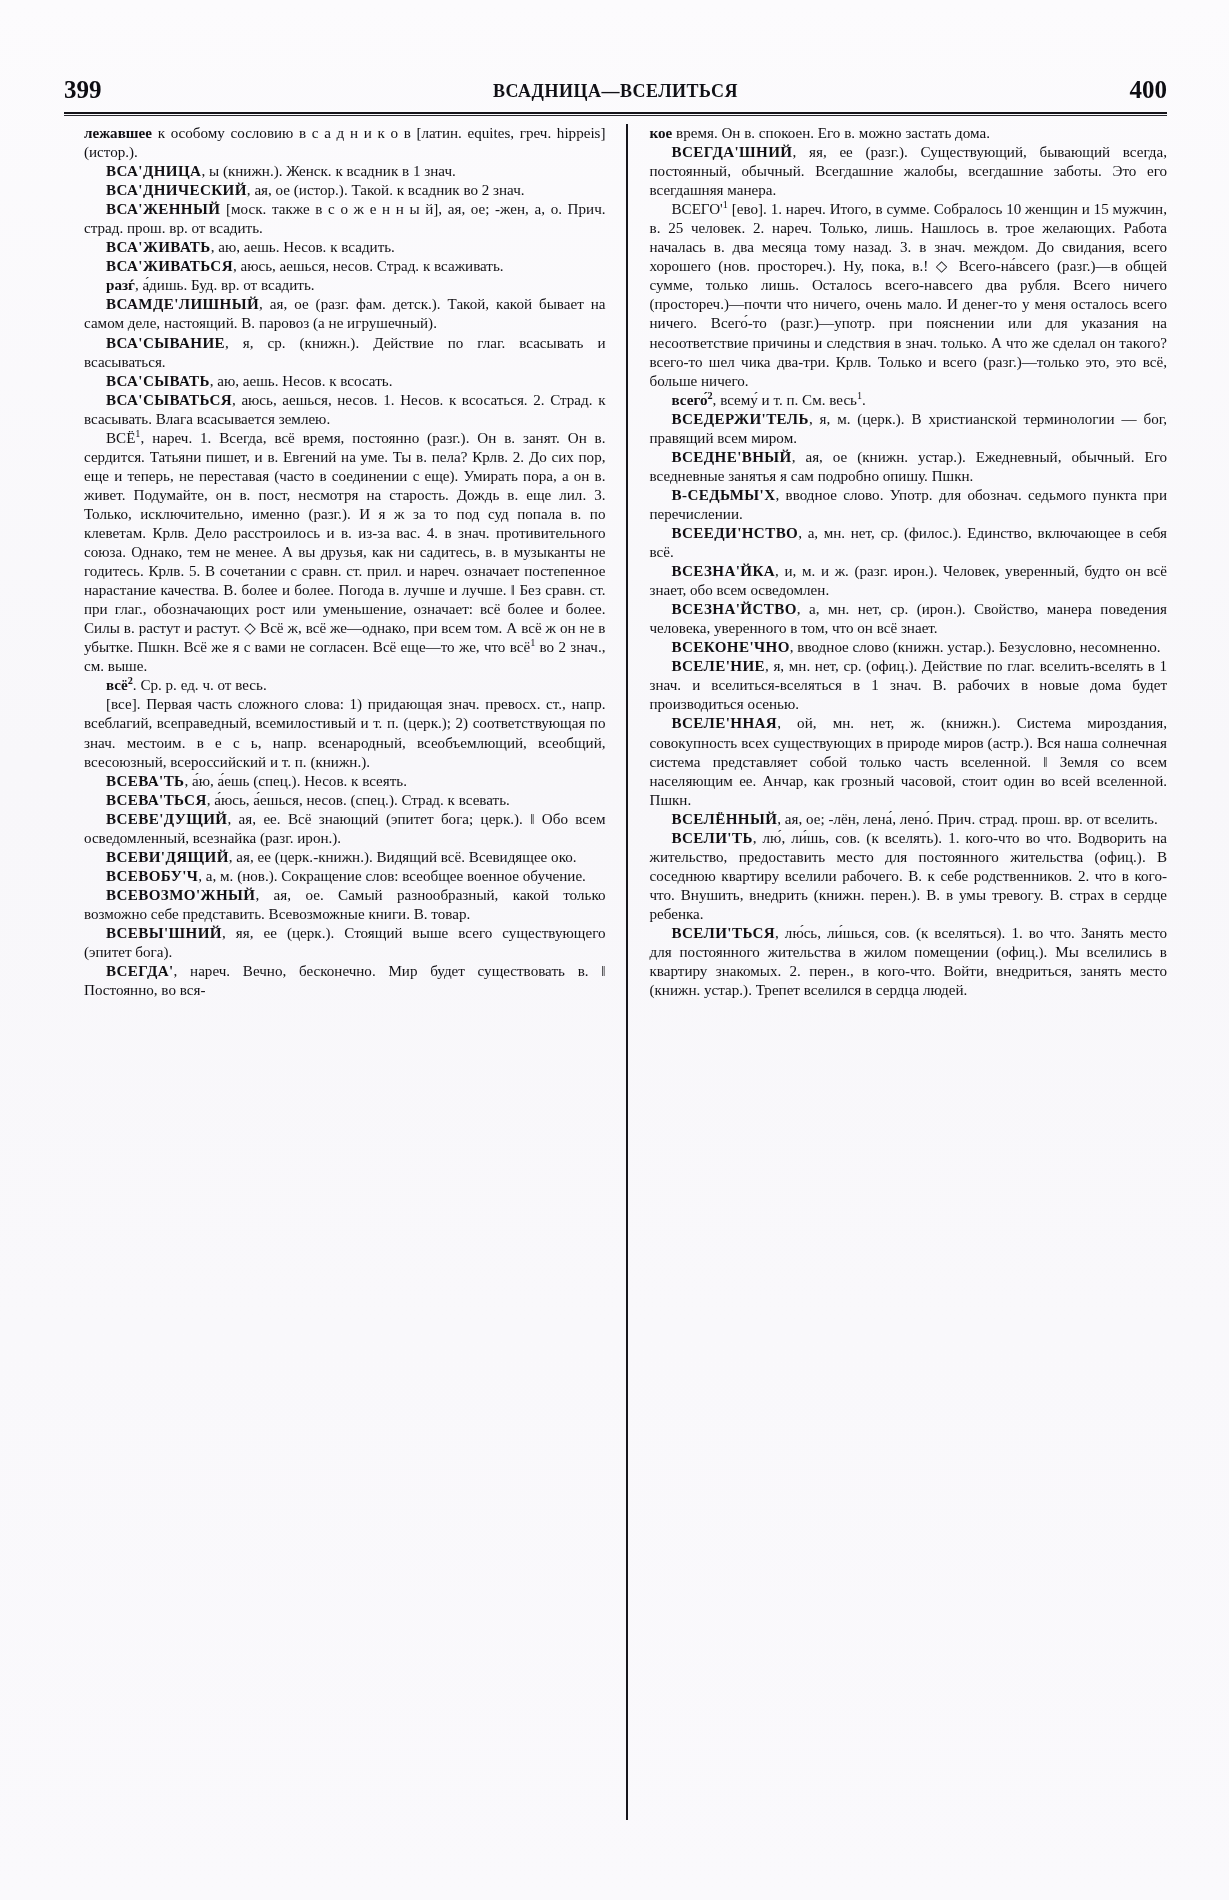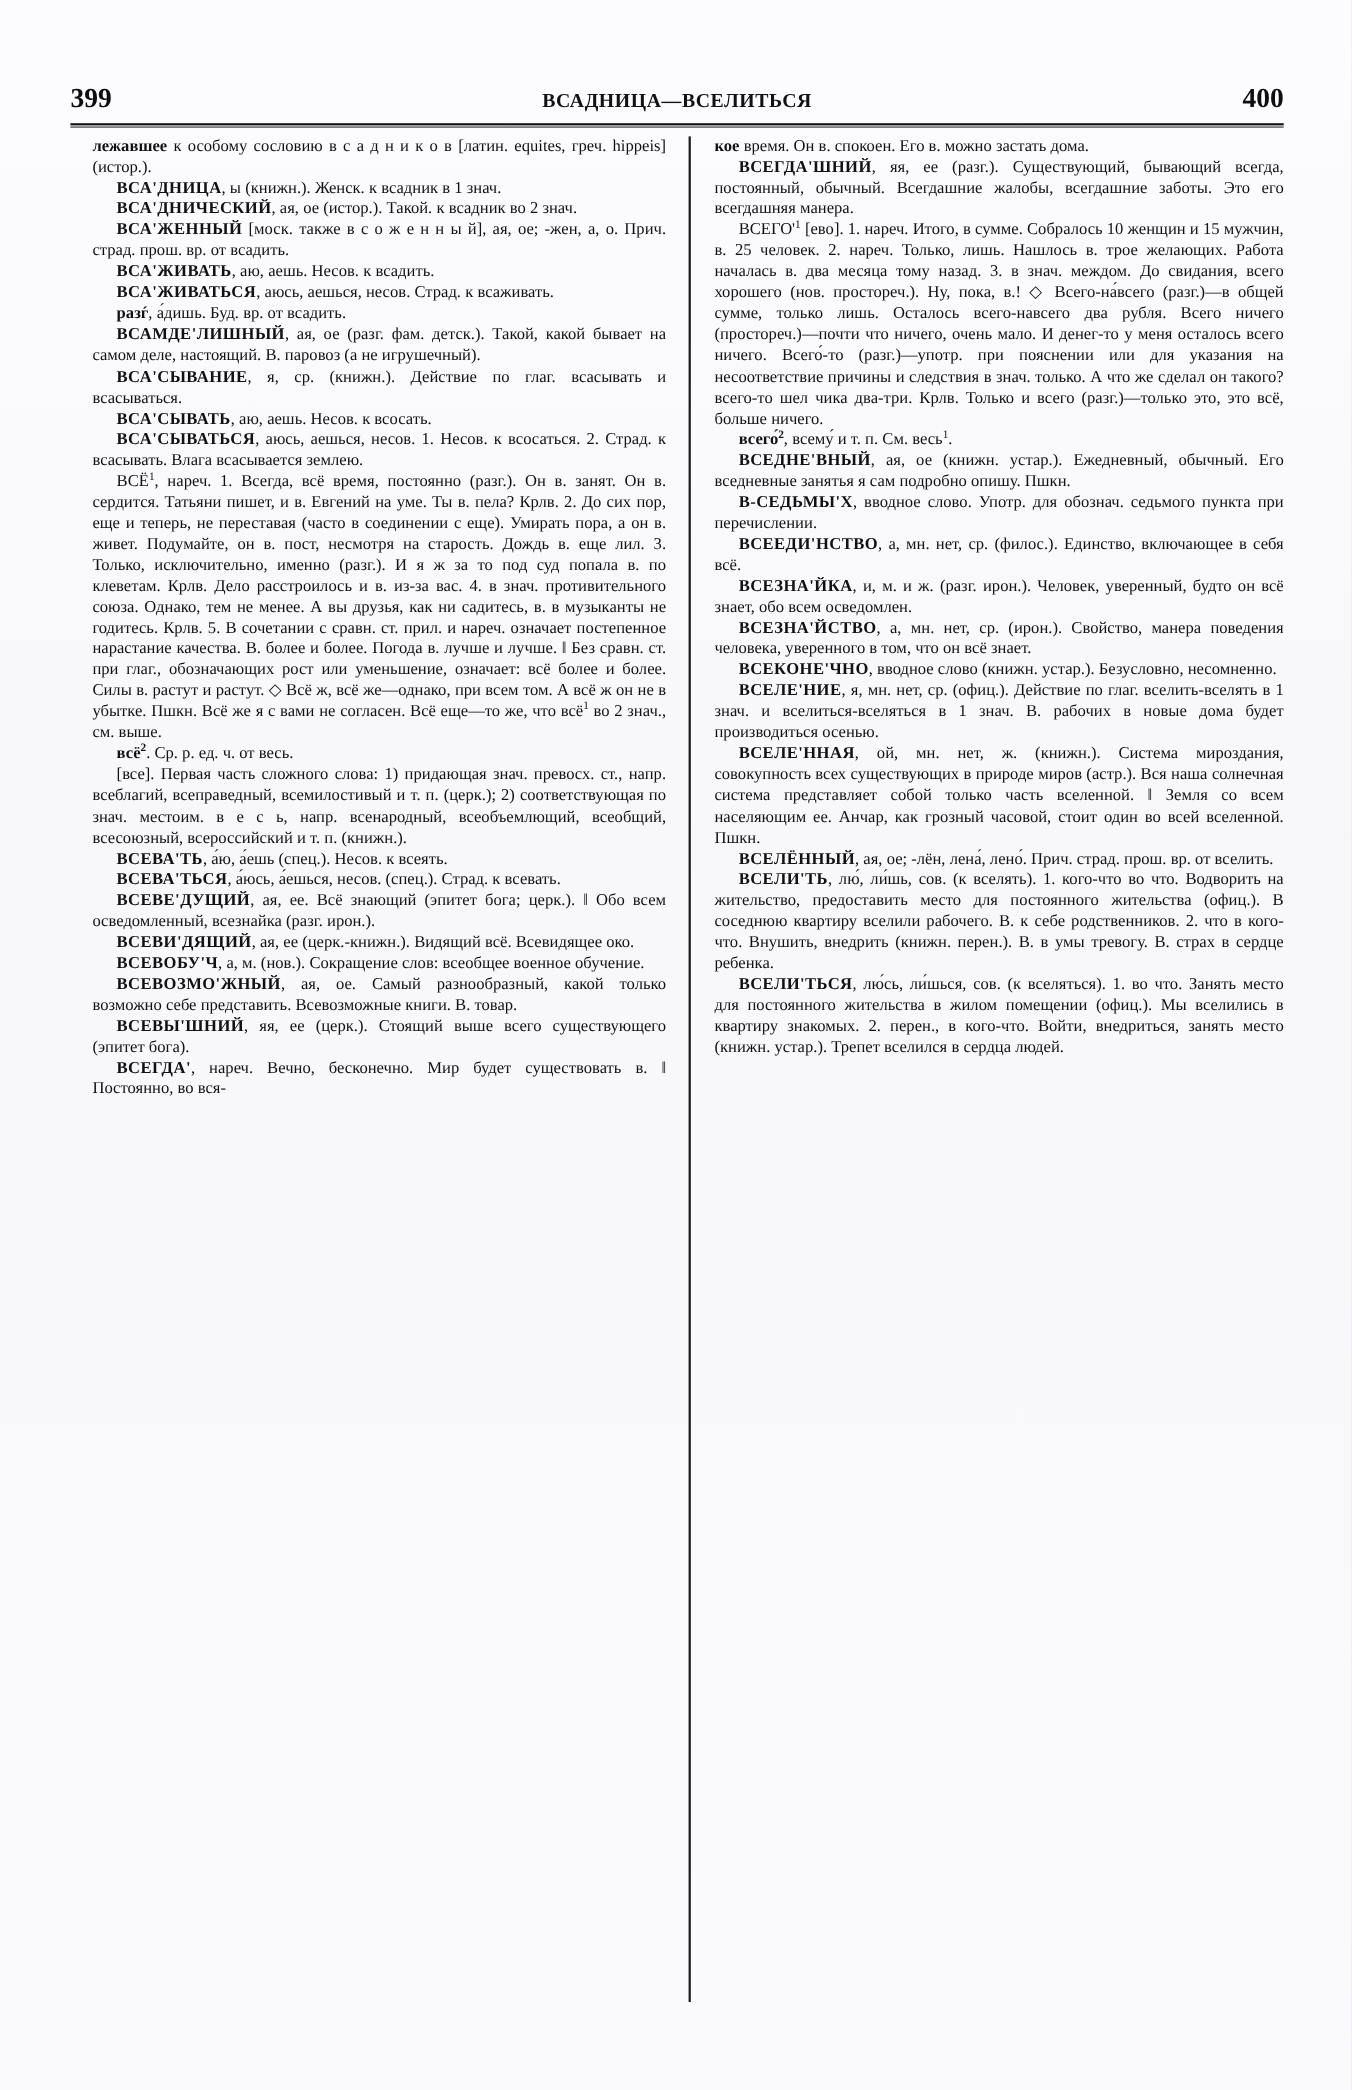--- a/index.html
+++ b/index.html
@@ -143,20 +143,21 @@
         <p class="entry"><span class="hw">ВСЕВОБУ'Ч</span>, а, м. (нов.). Сокращение слов: всеобщее военное обучение.</p>
         <p class="entry"><span class="hw">ВСЕВОЗМО'ЖНЫЙ</span>, ая, ое. Самый разнообразный, какой только возможно себе представить. Всевозможные книги. В. товар.</p>
         <p class="entry"><span class="hw">ВСЕВЫ'ШНИЙ</span>, яя, ее (церк.). Стоящий выше всего существующего (эпитет бога).</p>
         <p class="entry"><span class="hw">ВСЕГДА'</span>, <span class="it">нареч.</span> Вечно, бесконечно. Мир будет существовать в. ‖ Постоянно, во вся-</p>
       </div>
     <div class="col col-right">
         <p class="entry cont"><span class="bd">кое</span> время. Он в. спокоен. Его в. можно застать дома.</p>
         <p class="entry"><span class="hw">ВСЕГДА'ШНИЙ</span>, яя, ее (разг.). Существующий, бывающий всегда, постоянный, обычный. Всегдашние жалобы, всегдашние заботы. Это его всегдашняя манера.</p>
         <p class="entry">ВСЕГО'<sup>1</sup> [ево]. 1. <span class="it">нареч.</span> Итого, в сумме. Собралось 10 женщин и 15 мужчин, в. 25 человек. 2. <span class="it">нареч.</span> Только, лишь. Нашлось в. трое желающих. Работа началась в. два месяца тому назад. 3. в знач. междом. До свидания, всего хорошего (нов. простореч.). Ну, пока, в.! ◇ Всего-на́всего (разг.)—в общей сумме, только лишь. Осталось всего-навсего два рубля. Всего ничего (простореч.)—почти что ничего, очень мало. И денег-то у меня осталось всего ничего. Всего́-то (разг.)—употр. при пояснении или для указания на несоответствие причины и следствия в знач. только. А что же сделал он такого? всего-то шел чика два-три. Крлв. Только и всего (разг.)—только это, это всё, больше ничего.</p>
         <p class="entry"><span class="bd">всего́<sup>2</sup></span>, всему́ и т. п. См. весь<sup>1</sup>.</p>
+        <p class="entry"><span class="hw">ВСЕДЕРЖИ'ТЕЛЬ</span>, я, м. (церк.). В христианской терминологии — бог, правящий всем миром.</p>
         <p class="entry"><span class="hw">ВСЕДНЕ'ВНЫЙ</span>, ая, ое (книжн. устар.). Ежедневный, обычный. Его вседневные занятья я сам подробно опишу. Пшкн.</p>
         <p class="entry"><span class="hw">В-СЕДЬМЫ'Х</span>, <span class="it">вводное слово</span>. Употр. для обознач. седьмого пункта при перечислении.</p>
         <p class="entry"><span class="hw">ВСЕЕДИ'НСТВО</span>, а, <span class="it">мн. нет</span>, <span class="it">ср.</span> (филос.). Единство, включающее в себя всё.</p>
         <p class="entry"><span class="hw">ВСЕЗНА'ЙКА</span>, и, <span class="it">м. и ж.</span> (разг. ирон.). Человек, уверенный, будто он всё знает, обо всем осведомлен.</p>
         <p class="entry"><span class="hw">ВСЕЗНА'ЙСТВО</span>, а, <span class="it">мн. нет</span>, <span class="it">ср.</span> (ирон.). Свойство, манера поведения человека, уверенного в том, что он всё знает.</p>
         <p class="entry"><span class="hw">ВСЕКОНЕ'ЧНО</span>, <span class="it">вводное слово</span> (книжн. устар.). Безусловно, несомненно.</p>
         <p class="entry"><span class="hw">ВСЕЛЕ'НИЕ</span>, я, <span class="it">мн. нет</span>, <span class="it">ср.</span> (офиц.). <span class="it">Действие по глаг.</span> вселить-вселять в 1 знач. и вселиться-вселяться в 1 знач. В. рабочих в новые дома будет производиться осенью.</p>
         <p class="entry"><span class="hw">ВСЕЛЕ'ННАЯ</span>, ой, <span class="it">мн. нет</span>, ж. (книжн.). Система мироздания, совокупность всех существующих в природе миров (астр.). Вся наша солнечная система представляет собой только часть вселенной. ‖ Земля со всем населяющим ее. Анчар, как грозный часовой, стоит один во всей вселенной. Пшкн.</p>
         <p class="entry"><span class="hw">ВСЕЛЁННЫЙ</span>, ая, ое; -лён, лена́, лено́. <span class="it"><span class="it">Прич. страд. прош. вр. от</span></span> вселить.</p>
         <p class="entry"><span class="hw">ВСЕЛИ'ТЬ</span>, лю́, ли́шь, сов. (к вселять). 1. кого-что во что. Водворить на жительство, предоставить место для постоянного жительства (офиц.). В соседнюю квартиру вселили рабочего. В. к себе родственников. 2. что в кого-что. Внушить, внедрить (книжн. перен.). В. в умы тревогу. В. страх в сердце ребенка.</p>

